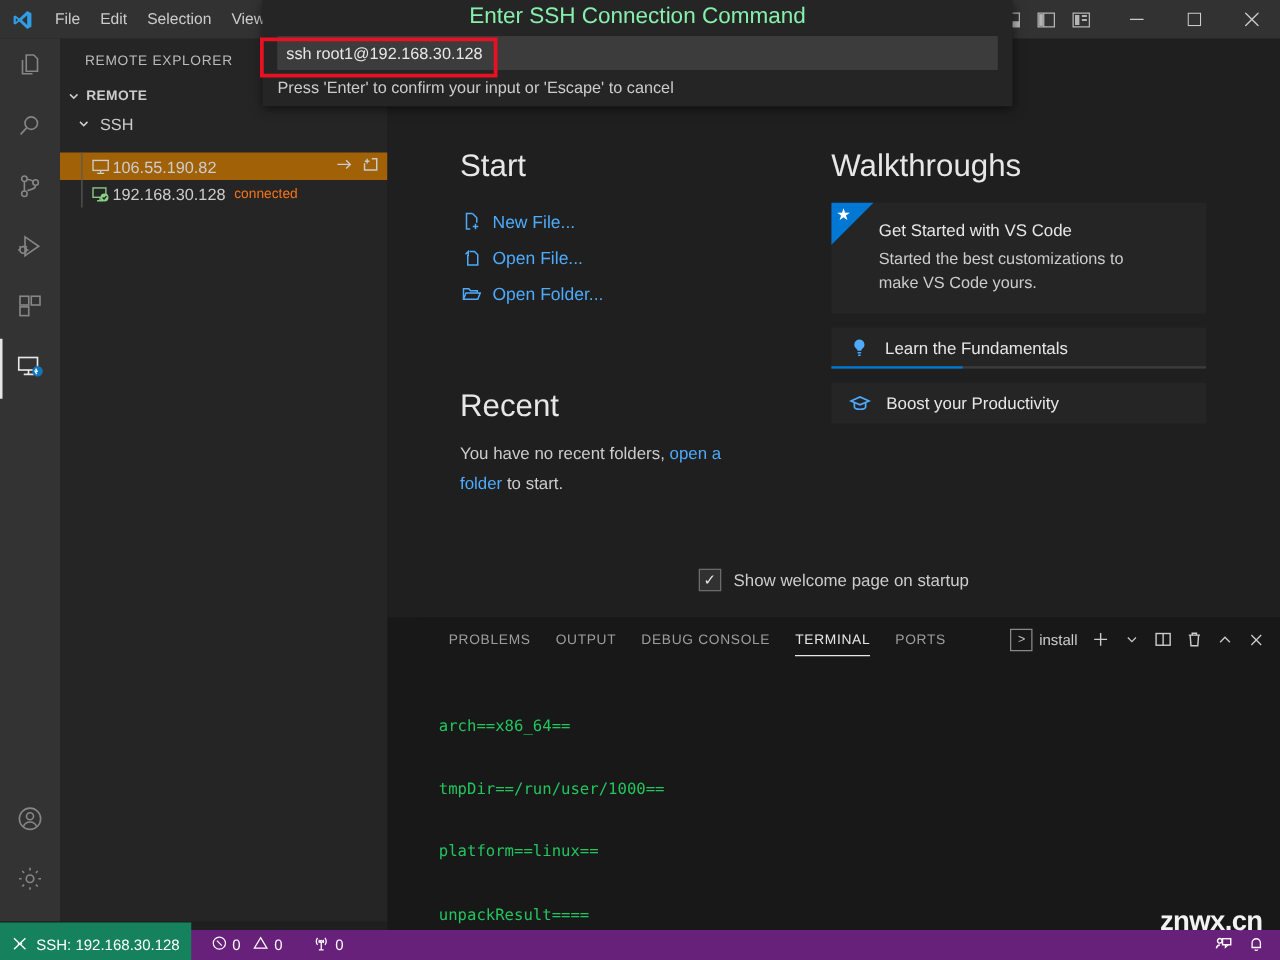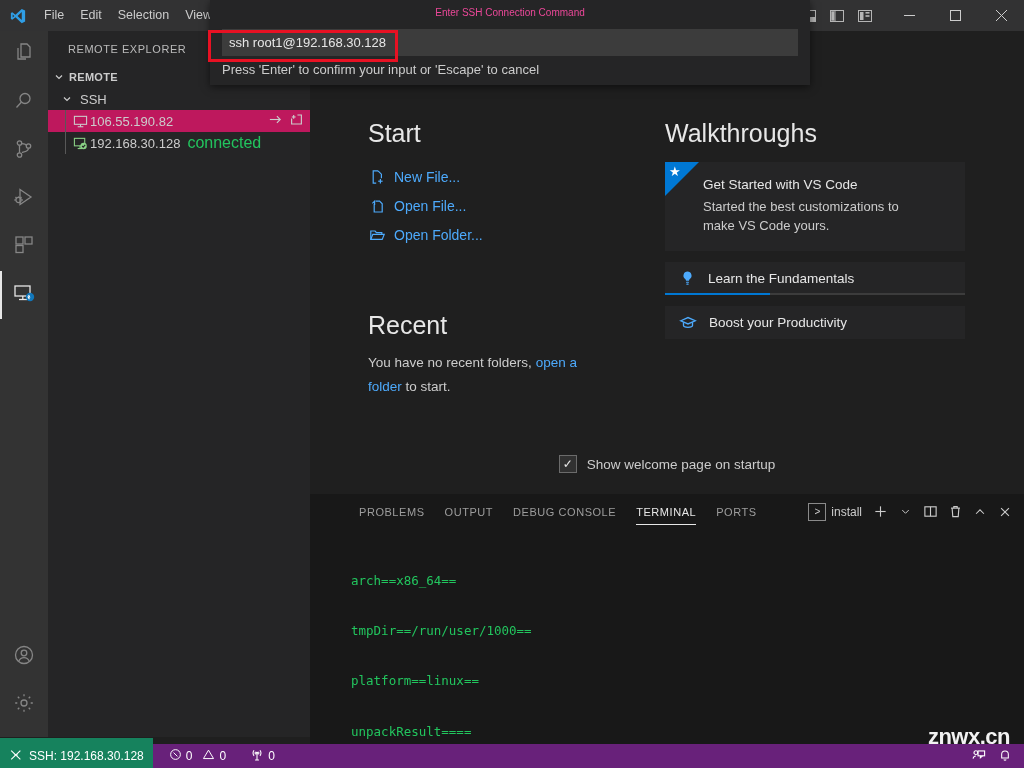--- a/index.html
+++ b/index.html
@@ -71,27 +71,27 @@
   }
   .section-header {
     height: 22px; display: flex; align-items: center; gap: 3px;
     padding-left: 4px; font-size: 11px; font-weight: bold;
     letter-spacing: .3px; color: #cccccc; text-transform: uppercase;
   }
   .tree-row {
     height: 22px; display: flex; align-items: center; font-size: 13px;
     color: #cccccc; padding-right: 6px; position: relative;
   }
-  .tree-row.selected { background: #be185d; }
+  .tree-row.selected { background: #a16207; margin-top: 12px; }
   .tree-indent-1 { padding-left: 12px; }
   .tree-indent-2 { padding-left: 22px; }
   .twisty { width: 14px; display: flex; align-items: center; justify-content: center; color: #cccccc; }
   .tree-icon { width: 20px; display: flex; align-items: center; justify-content: center; }
   .tree-label { white-space: nowrap; }
-  .tree-desc { color: #22c55e; font-size: 16px; margin-left: 7px; text-align: center; }
+  .tree-desc { color: #f97316; font-size: 11px; margin-left: 7px; text-align: center; }
   .tree-actions { margin-left: auto; display: flex; align-items: center; gap: 6px; color: #cccccc; }
   .tree-guide {
     position: absolute; left: 17px; top: 0; bottom: 0; width: 1px; background: #585858;
   }
 
   
   .editor {
     position: absolute; left: 310px; top: 31px; width: 714px; height: 463px;
     background: #1f1f1f; overflow: hidden;
   }
@@ -187,21 +187,21 @@
   .sb-spacer { flex: 1; }
 
   
   .quickinput {
     position: absolute; left: 210px; top: 0; width: 600px;
     background: #252526; box-shadow: 0 2px 8px rgba(0,0,0,.55);
     z-index: 50; padding-bottom: 6px;
   }
   .qi-title {
     height: 25px; display: flex; align-items: center; justify-content: center;
-    font-size: 10px; color: #ec4899;
+    font-size: 18px; color: #86efac;
   }
   .qi-inputrow { padding: 4px 12px 0 12px; }
   .qi-input {
     height: 27px; background: #3c3c3c; border: 1px solid #3c3c3c;
     display: flex; align-items: center; padding: 0 6px;
     font-size: 13px; color: #e7e7e7;
   }
   .qi-message {
     padding: 6px 12px 2px 12px; font-size: 13px; color: #cccccc;
   }

